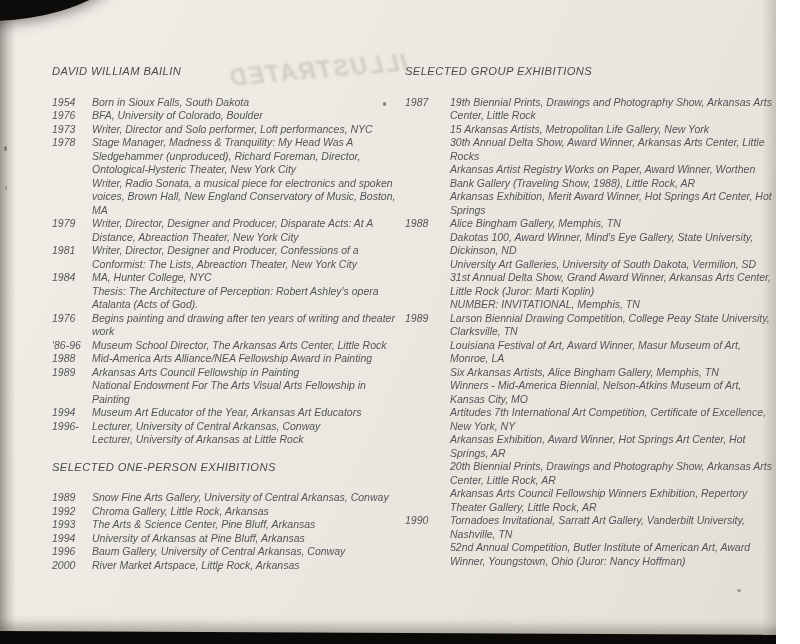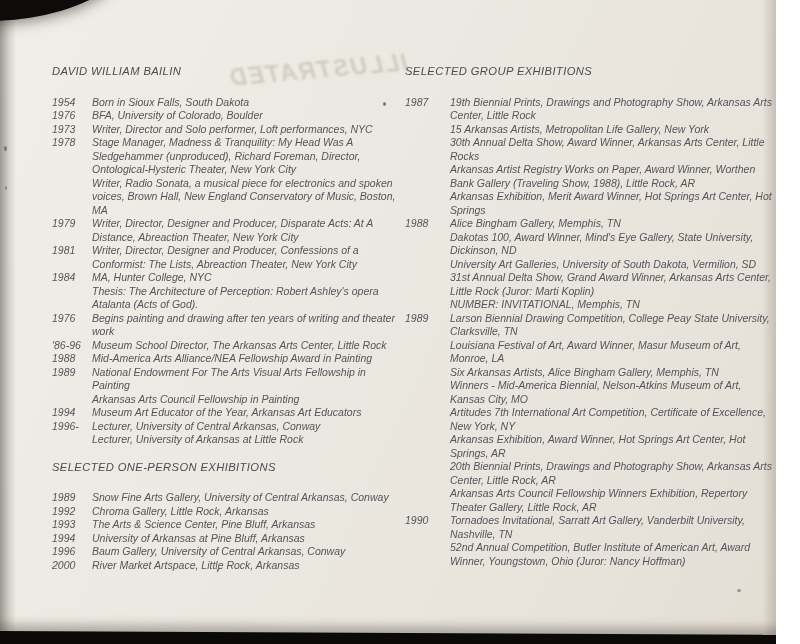--- a/index.html
+++ b/index.html
@@ -169,22 +169,22 @@
         </div>
         <div class="entry">
           <span class="year">1988</span>
           <div class="items">
             <div class="item">Mid-America Arts Alliance/NEA Fellowship Award in Painting</div>
           </div>
         </div>
         <div class="entry">
           <span class="year">1989</span>
           <div class="items">
+            <div class="item">Arkansas Arts Council Fellowship in Painting</div>
             <div class="item">National Endowment For The Arts Visual Arts Fellowship in Painting</div>
-            <div class="item">Arkansas Arts Council Fellowship in Painting</div>
           </div>
         </div>
         <div class="entry">
           <span class="year">1994</span>
           <div class="items">
             <div class="item">Museum Art Educator of the Year, Arkansas Art Educators</div>
           </div>
         </div>
         <div class="entry">
           <span class="year">1996-</span>

